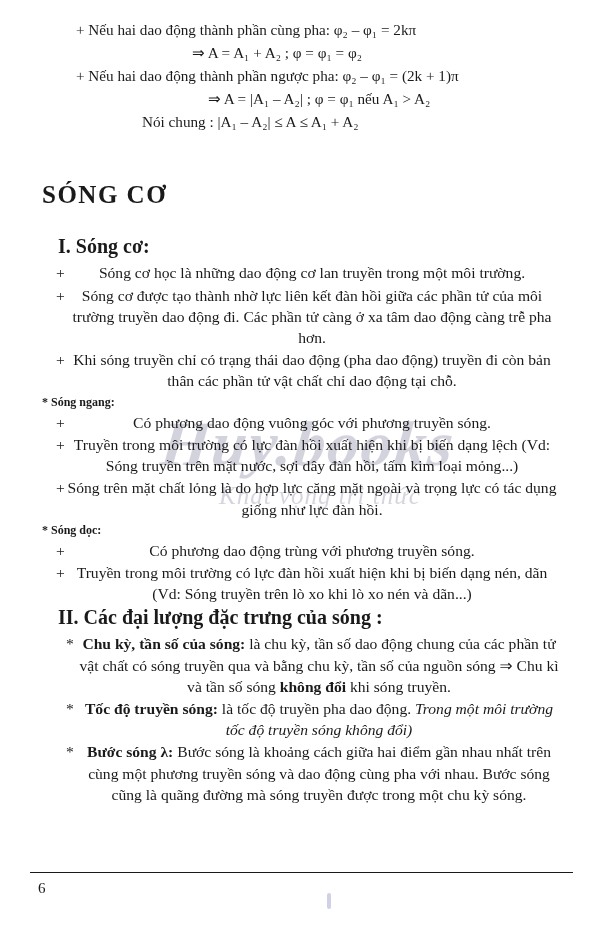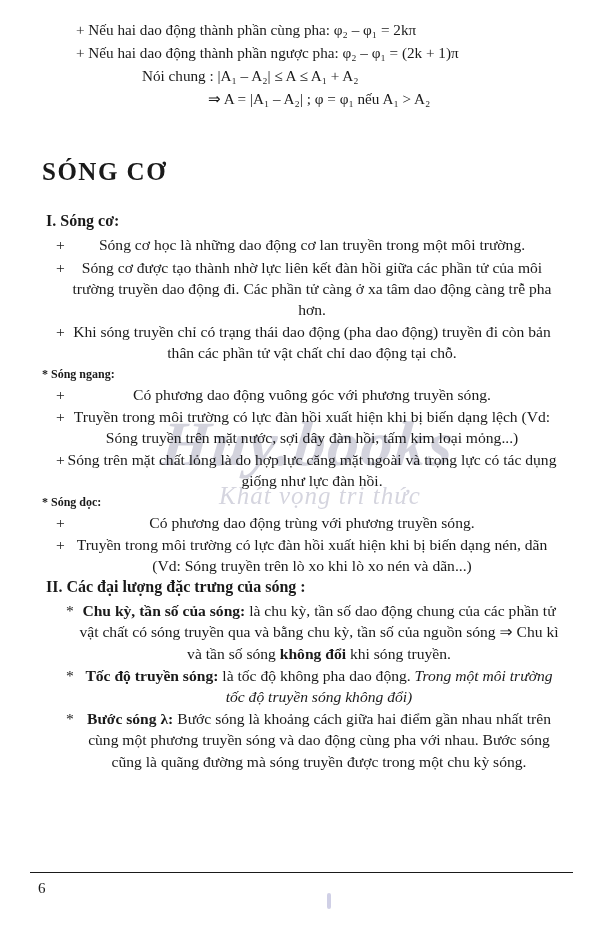--- a/index.html
+++ b/index.html
@@ -89,22 +89,22 @@
     font-size: 25px;
     font-weight: bold;
     letter-spacing: 1.5px;
     margin: 48px 0 26px 0;
   }
   
   .section-head {
     position: relative;
     z-index: 10;
     font-weight: bold;
-    font-size: 16px;
-    margin: 2px 0 4px 4px;
+    font-size: 20px;
+    margin: 2px 0 4px 16px;
   }
   .sub-head {
     position: relative;
     z-index: 10;
     font-weight: bold;
     font-size: 12px;
     margin: 3px 0 2px 0;
   }
   .bullet-row {
     position: relative;
@@ -184,23 +184,24 @@
 <div class="page">
 
   <div class="watermark">
     <div class="wm-big">Huy.books</div>
     <div class="wm-sub">Khát vọng tri thức</div>
     <div class="wm-dot"></div>
   </div>
 
   <div class="top-block">
     <div class="top-line ind-1">+ Nếu hai dao động thành phần cùng pha: φ₂ – φ₁ = 2kπ</div>
+    <div class="top-line ind-2">⇒  A = A₁ + A₂ ; φ = φ₁ = φ₂</div>
     <div class="top-line ind-1">+ Nếu hai dao động thành phần ngược pha: φ₂ – φ₁ = (2k + 1)π</div>
+    <div class="top-line ind-3">⇒  A = |A₁ – A₂| ; φ = φ₁ nếu A₁ &gt; A₂</div>
     <div class="top-line ind-4">Nói chung :   |A₁ – A₂| ≤ A ≤ A₁ + A₂</div>
-    <div class="top-line ind-3">⇒  A = |A₁ – A₂| ; φ = φ₁ nếu A₁ &gt; A₂</div>
   </div>
 
   <div class="doc-title">SÓNG CƠ</div>
 
   <div class="section-head">I. Sóng cơ:</div>
   <div class="bullet-row">
     <span class="bullet-mark">+</span>
     <span class="bullet-text">Sóng cơ học là những dao động cơ lan truyền trong một môi trường.</span>
   </div>
   <div class="bullet-row">
@@ -238,21 +239,21 @@
 
   <div class="section-head">II. Các đại lượng đặc trưng của sóng :</div>
 
   <div class="bullet-row">
     <span class="bullet-mark star">*</span>
     <span class="bullet-text"><span class="lead">Chu kỳ, tần số của sóng:</span><span> là chu kỳ, tần số dao động chung của các phần tử vật chất có sóng truyền qua và bằng chu kỳ, tần số của nguồn sóng ⇒ Chu kì và tần số sóng </span><span class="lead">không đổi</span><span> khi sóng truyền.</span></span>
   </div>
 
   <div class="bullet-row">
     <span class="bullet-mark star">*</span>
-    <span class="bullet-text"><span class="lead">Tốc độ truyền sóng:</span><span> là tốc độ không pha dao động. </span><span class="ital">Trong một môi trường tốc độ truyền sóng không đổi)</span></span>
+    <span class="bullet-text"><span class="lead">Tốc độ truyền sóng:</span><span> là tốc độ truyền pha dao động. </span><span class="ital">Trong một môi trường tốc độ truyền sóng không đổi)</span></span>
   </div>
 
   <div class="bullet-row">
     <span class="bullet-mark star">*</span>
     <span class="bullet-text"><span class="lead">Bước sóng λ:</span><span> Bước sóng là khoảng cách giữa hai điểm gần nhau nhất trên cùng một phương truyền sóng và dao động cùng pha với nhau. Bước sóng cũng là quãng đường mà sóng truyền được trong một chu kỳ sóng.</span></span>
   </div>
 
 
   <div class="rule"></div>
   <div class="page-num">6</div>

